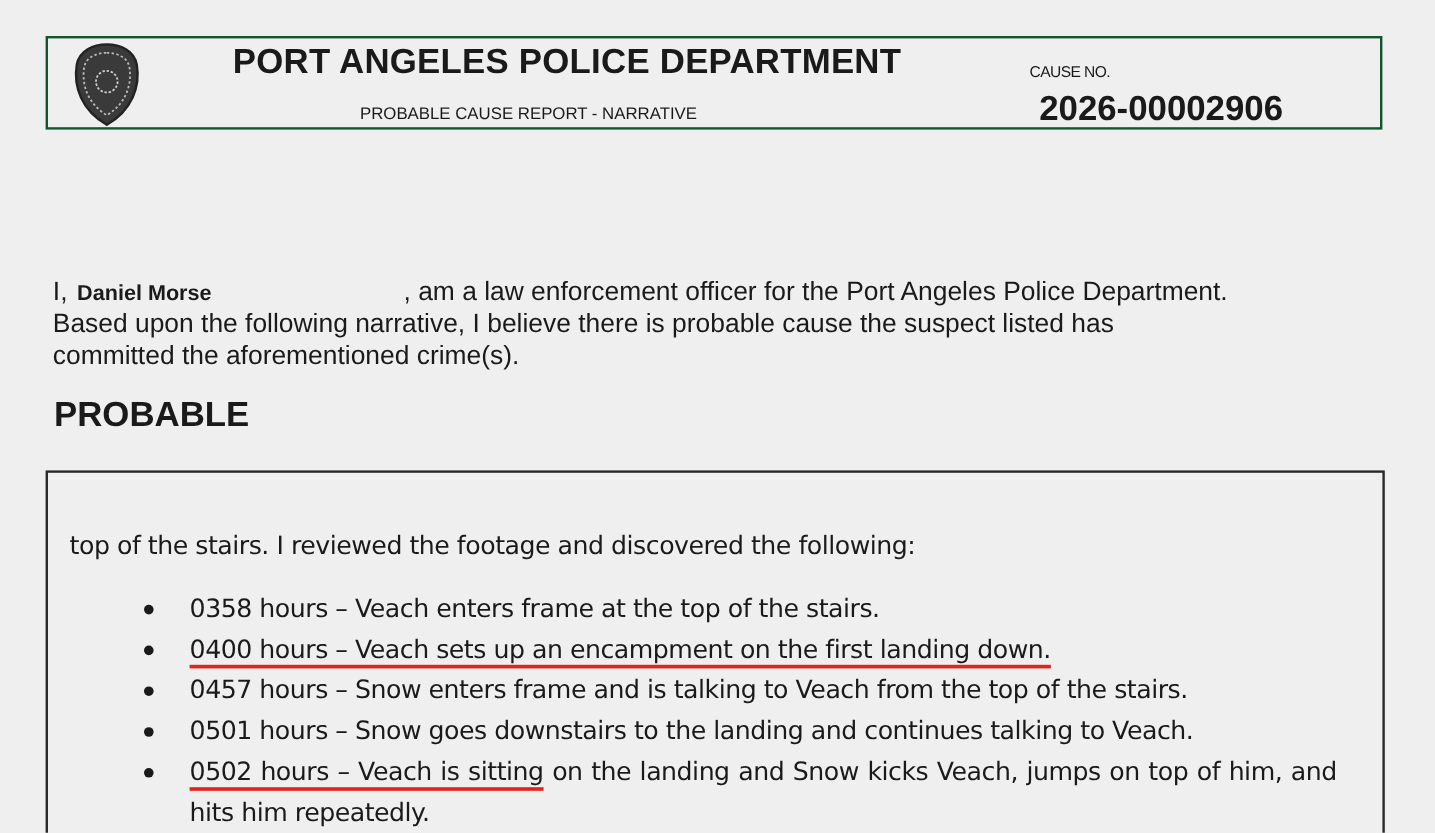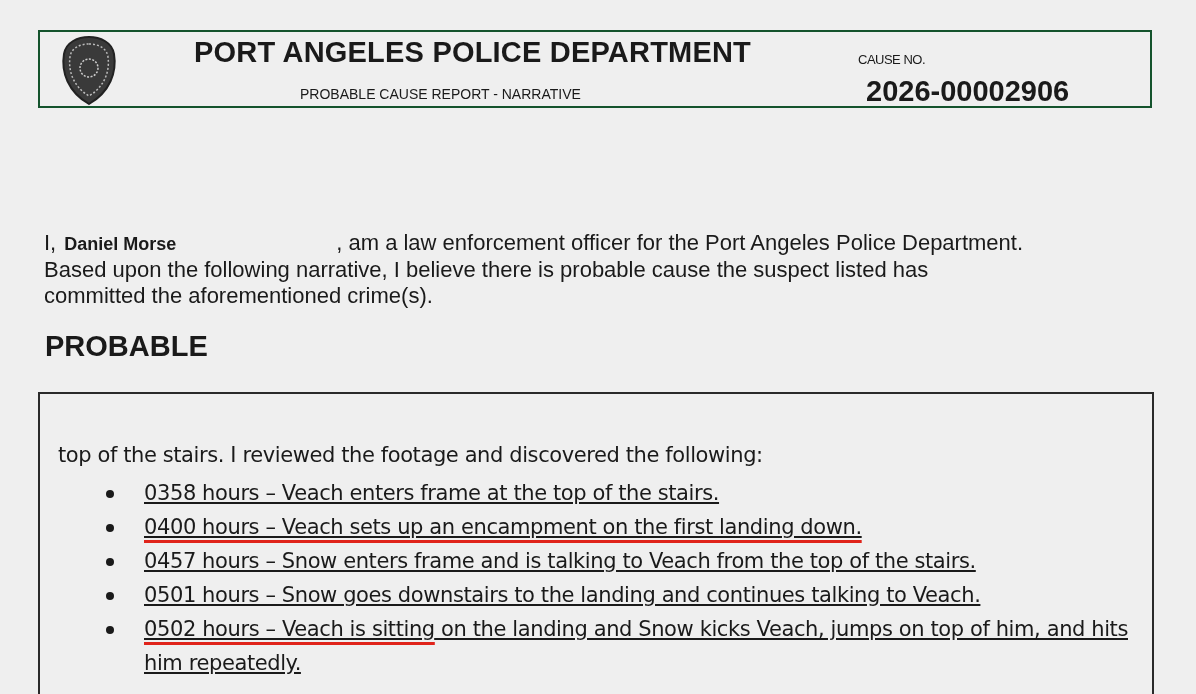--- a/index.html
+++ b/index.html
@@ -38,21 +38,21 @@
   }
   .narrative-box {
     position:absolute; left:38px; top:392px; width:1116px; height:320px;
     border:2px solid #2a2a2a; box-sizing:border-box;
   }
   .narrative-text {
     position:absolute; left:18px; top:44px; width:1080px;
     font-family:"DejaVu Sans", sans-serif; font-size:21px; line-height:34px; letter-spacing:-0.4px;
   }
   .narrative-lead { margin:0; }
-  ul.events { list-style:none; margin:4px; padding:0;text-decoration:underline; }
+  ul.events { list-style:none; margin:18px; padding:0; }
   ul.events li { position:relative; padding-left:82px; text-align:justify; padding-right:6px; }
   ul.events li::before {
     content:""; position:absolute; left:44px; top:14px; width:8px; height:8px; border-radius:50%; background:#1a1a1a;
   }
   .hl { text-decoration:underline; text-decoration-color:#e0241b; text-decoration-thickness:3px; text-underline-offset:6px; }
 </style>
 </head>
 <body>
 
 <div class="header-box">

